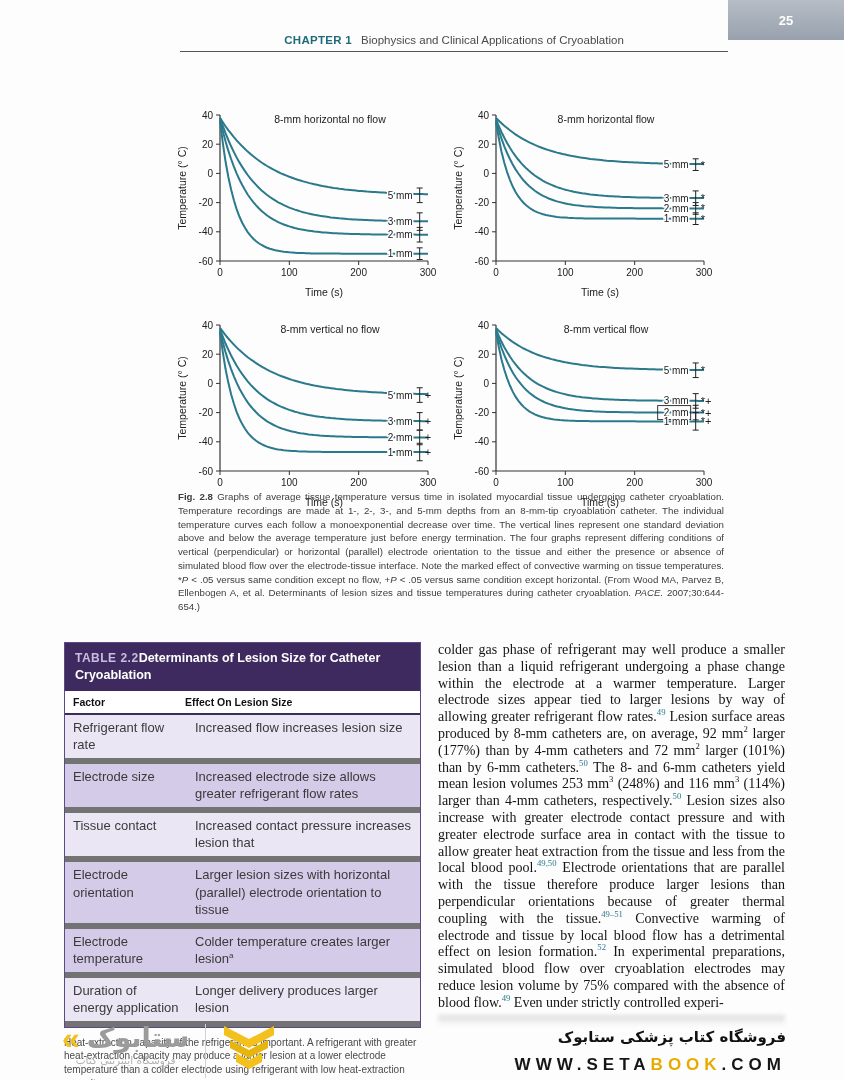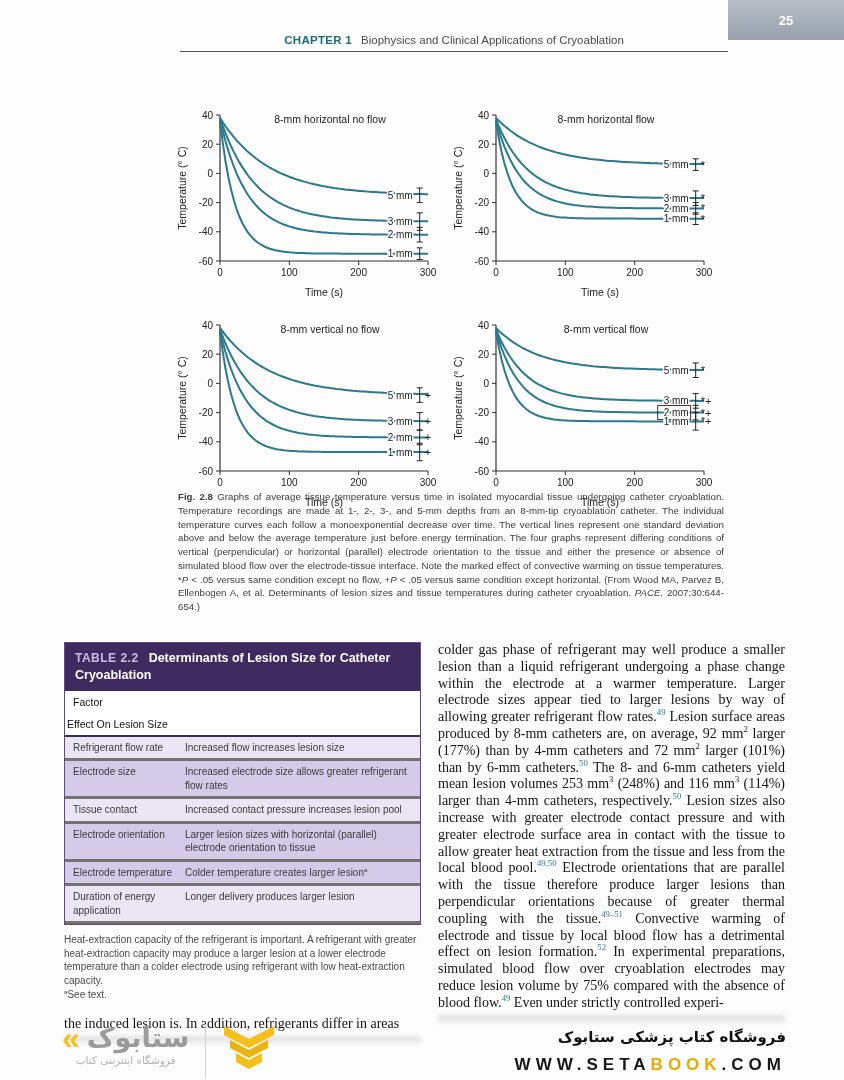--- a/index.html
+++ b/index.html
@@ -16,26 +16,26 @@
   .chart svg{font-family:"Liberation Sans",sans-serif;}
   .caption{position:absolute;left:178px;top:490px;width:546px;margin:0;font-size:9.7px;line-height:1.42;color:#3d3d3d;text-align:justify;}
 
   
   .col-left{position:absolute;left:64px;top:642px;width:357px;}
   .col-right{position:absolute;left:438px;top:642px;width:347px;}
 
   
   .tbl{border:1.5px solid #5d4a85;}
   .tbl-head{background:#3e2a5e;color:#fff;padding:7px 10px;font-size:12.5px;font-weight:bold;line-height:1.35;}
-  .tbl-label{color:#c8bce2;margin-right:10px;font-size:12px;letter-spacing:0.5px;}
-  .tbl-cols{display:flex;background:#fff;border-bottom:2.5px solid #3e2a5e;font-weight:normal;font-size:10.5px;color:#111;flex-direction:column;}
+  .tbl-label{color:#c8bce2;font-size:12px;letter-spacing:0.5px;}
+  .tbl-cols{display:flex;background:#fff;border-bottom:2.5px solid #3e2a5e;font-weight:bold;font-size:10.5px;color:#111;}
   .tbl-cols .t-factor,.tbl-cols .t-effect{padding-top:5px;padding-bottom:5px;}
   .t-factor{width:118px;flex-shrink:0;padding:4px 4px 4px 8px;box-sizing:border-box;}
   .t-effect{flex:1;padding:4px 8px 4px 2px;}
-  .t-row{display:flex;font-size:10px;color:#3a3a3a;line-height:1.35;border-bottom:3px solid #737373;}
+  .t-row{display:flex;font-size:13px;color:#3a3a3a;line-height:1.35;border-bottom:6px solid #737373;gap:10px;}
   .t-row.odd{background:#eae6f4;}
   .t-row.even{background:#d4cbe8;}
 
   .footnote{font-size:10px;color:#4a4a4a;line-height:1.36;margin:8px 0 0 0;}
   .footnote.second{margin-top:0;}
 
   .bodytext{font-family:"Liberation Serif",serif;font-size:14px;line-height:16.8px;color:#141414;text-align:justify;margin:0;}
   .left-par{margin-top:15px;}
   .fade-line{height:11px;margin-top:3px;background:linear-gradient(to bottom,rgba(90,90,90,0.45),rgba(170,170,170,0));filter:blur(2px);opacity:0.45;}
 
@@ -292,21 +292,21 @@
           <div class="t-row odd">
             <div class="t-factor">Refrigerant flow rate</div>
             <div class="t-effect">Increased flow increases lesion size</div>
           </div>
           <div class="t-row even">
             <div class="t-factor">Electrode size</div>
             <div class="t-effect">Increased electrode size allows greater refrigerant flow rates</div>
           </div>
           <div class="t-row odd">
             <div class="t-factor">Tissue contact</div>
-            <div class="t-effect">Increased contact pressure increases lesion pool</div>
+            <div class="t-effect">Increased contact pressure increases lesion that</div>
           </div>
           <div class="t-row even">
             <div class="t-factor">Electrode orientation</div>
             <div class="t-effect">Larger lesion sizes with horizontal (parallel) electrode orientation to tissue</div>
           </div>
           <div class="t-row even">
             <div class="t-factor">Electrode temperature</div>
             <div class="t-effect">Colder temperature creates larger lesion<sup>a</sup></div>
           </div>
           <div class="t-row odd">

